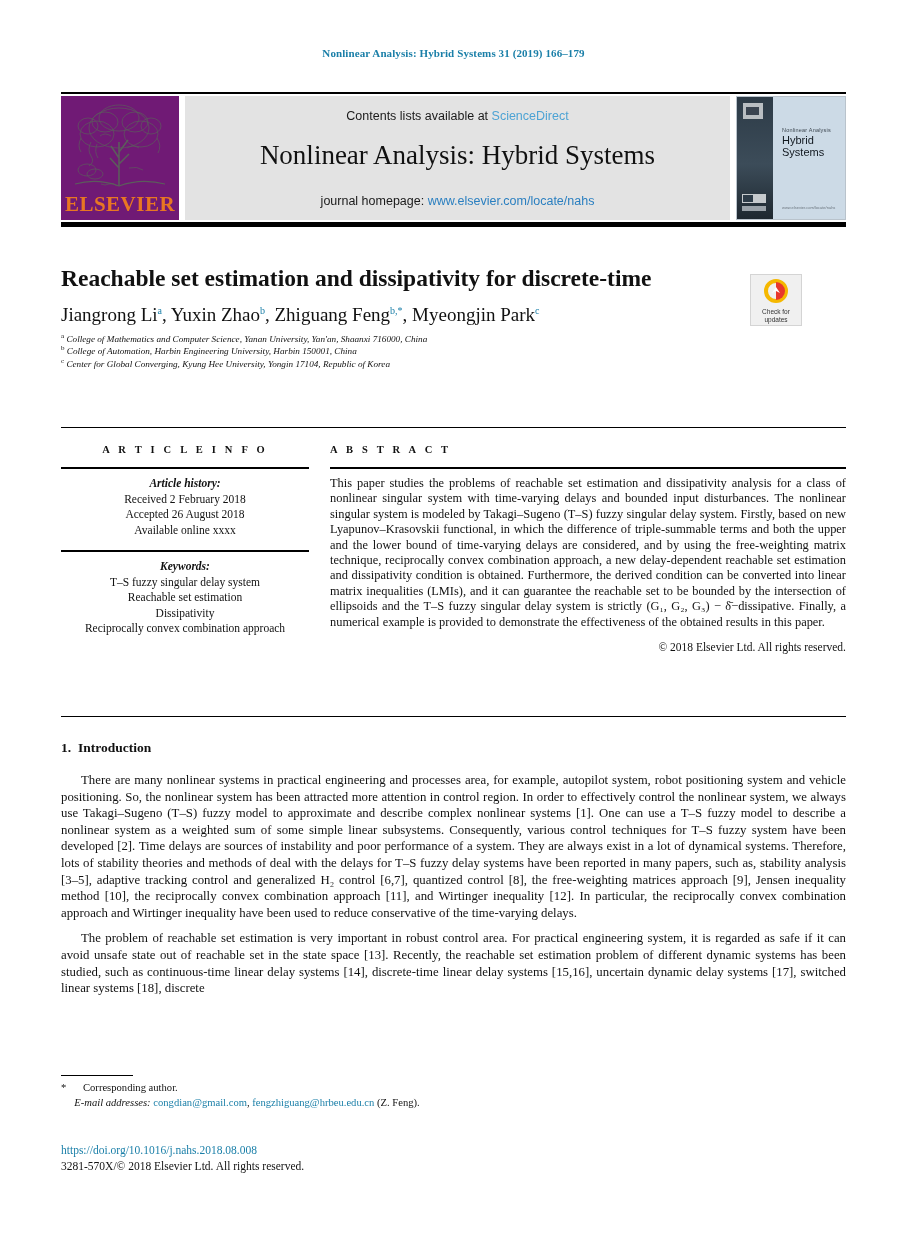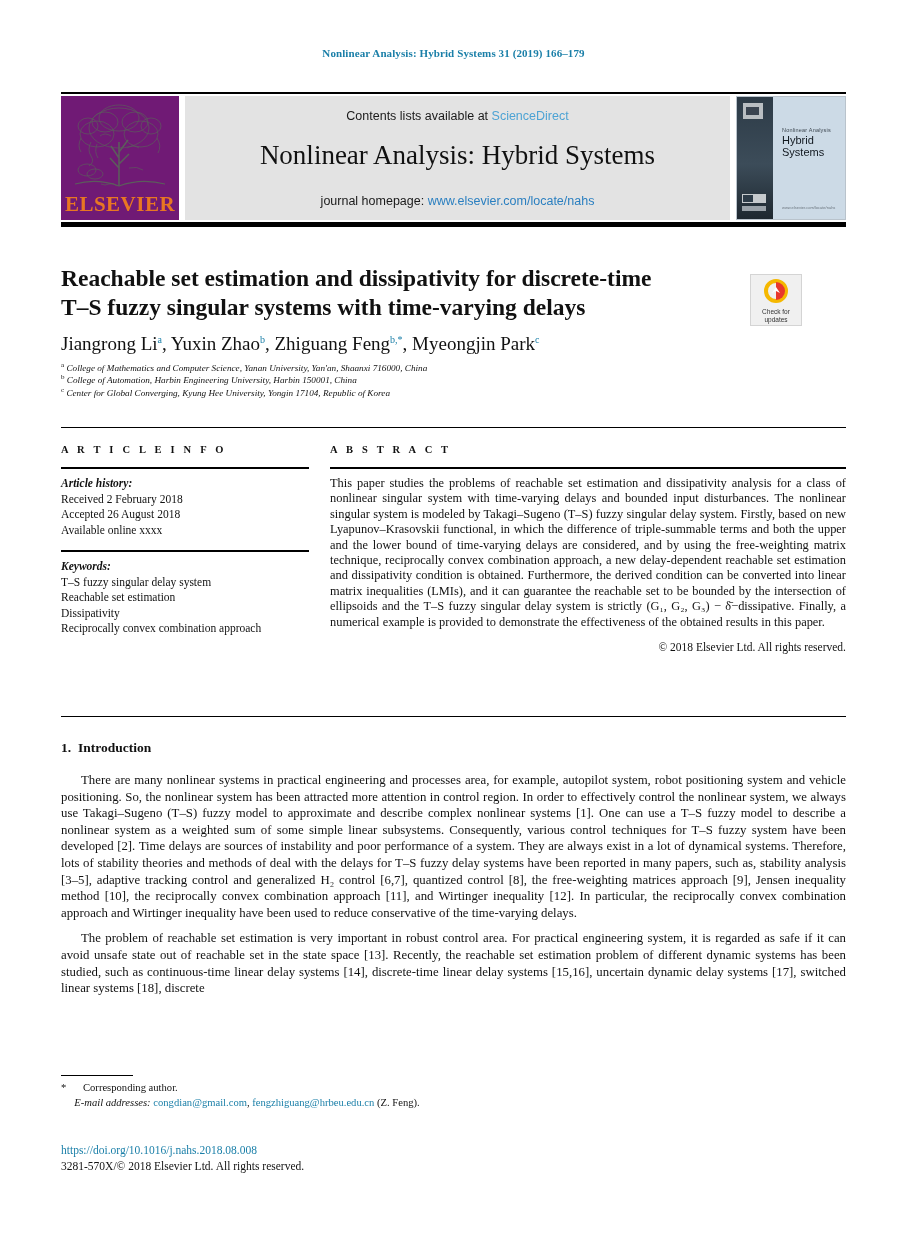--- a/index.html
+++ b/index.html
@@ -276,20 +276,21 @@
     position: absolute;
     left: 61px; top: 427px;
     width: 785px;
     height: 1px;
     background: #000;
   }
   .info-col {
     position: absolute;
     left: 61px; top: 444px;
     width: 248px;
+    text-align: center;
   }
   .abstract-col {
     position: absolute;
     left: 330px; top: 444px;
     width: 516px;
   }
   .sec-head {
     font-family: "Liberation Serif", serif;
     font-weight: bold;
     font-size: 10.5px;
@@ -471,21 +472,20 @@
         </div>
       </div>
 
     </div>
     <div class="masthead-rule-bottom"></div>
   </div>
 
   <div class="title-block">
     <h1 class="article-title">
       <span>Reachable set estimation and dissipativity for discrete-time</span><br>
-      <span>T–S fuzzy singular systems with time-varying delays</span>
     </h1>
     <div class="authors">
       <span><span>Jiangrong Li</span><sup>a</sup><span>, </span></span><span><span>Yuxin Zhao</span><sup>b</sup><span>, </span></span><span><span>Zhiguang Feng</span><sup>b,*</sup><span>, </span></span><span><span>Myeongjin Park</span><sup>c</sup></span>
     </div>
     <div class="affiliations">
       <div><sup>a</sup> <span>College of Mathematics and Computer Science, Yanan University, Yan'an, Shaanxi 716000, China</span></div>
       <div><sup>b</sup> <span>College of Automation, Harbin Engineering University, Harbin  150001, China</span></div>
       <div><sup>c</sup> <span>Center for Global Converging, Kyung Hee University, Yongin  17104, Republic of Korea</span></div>
     </div>
   </div>

